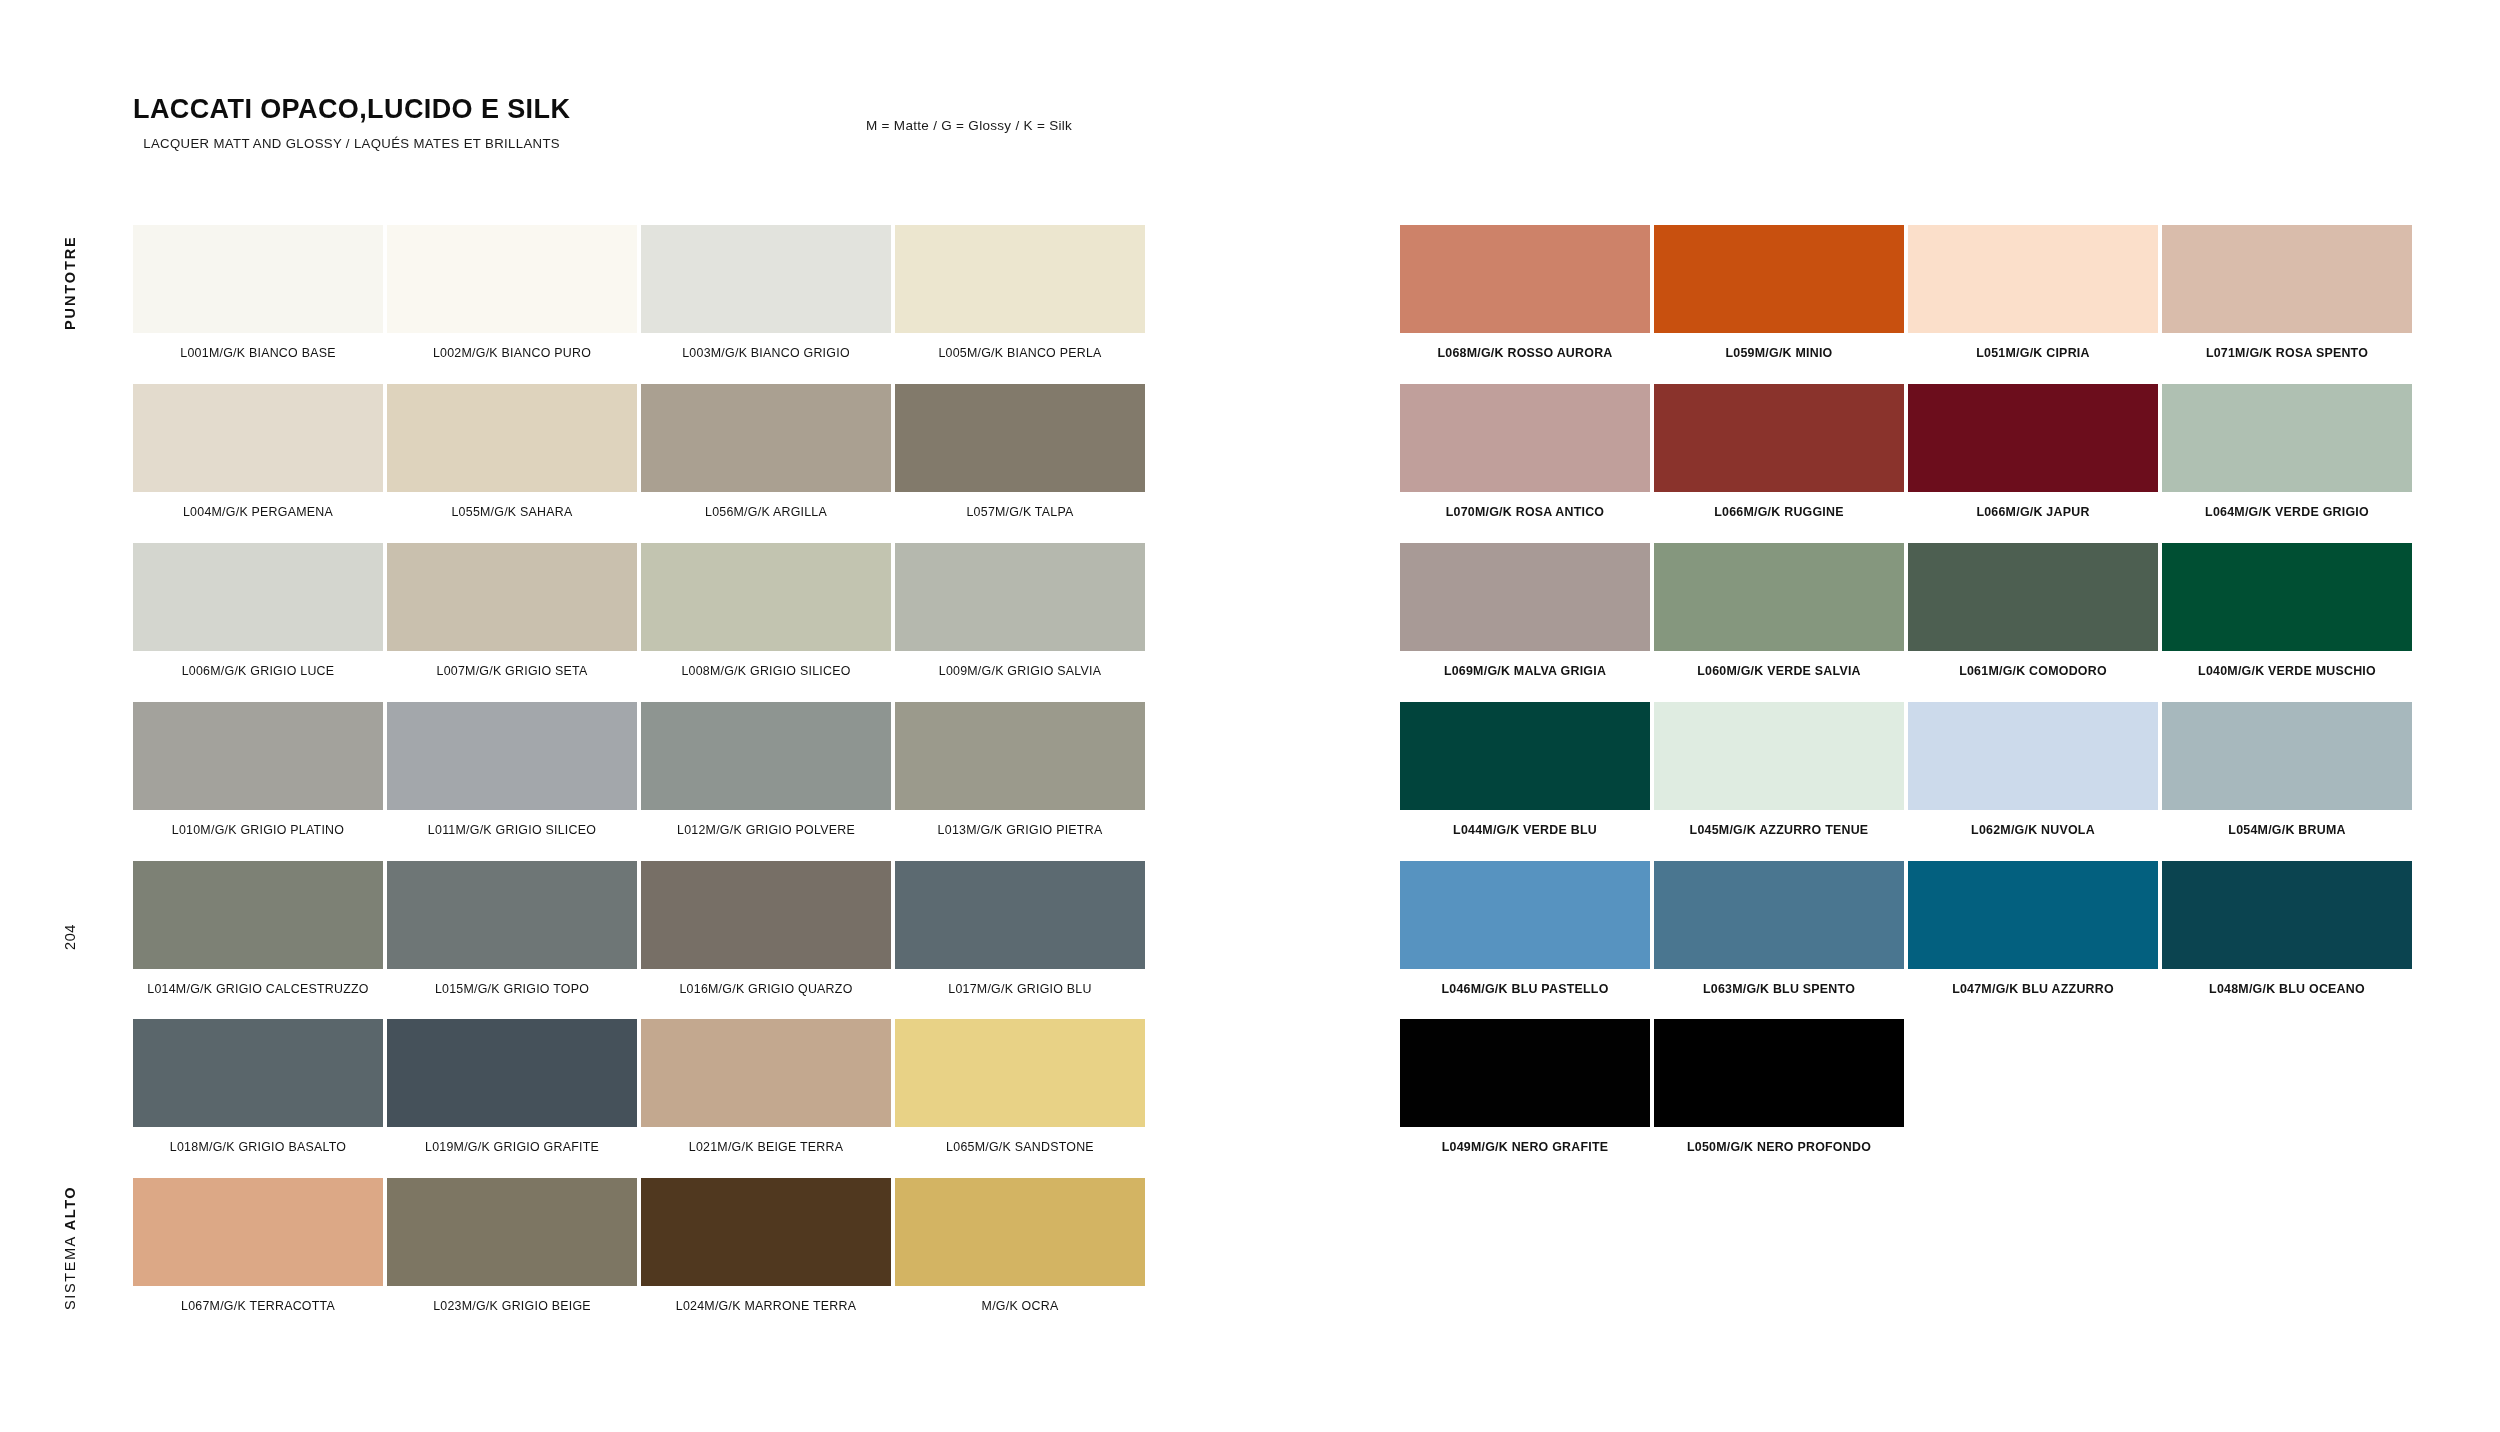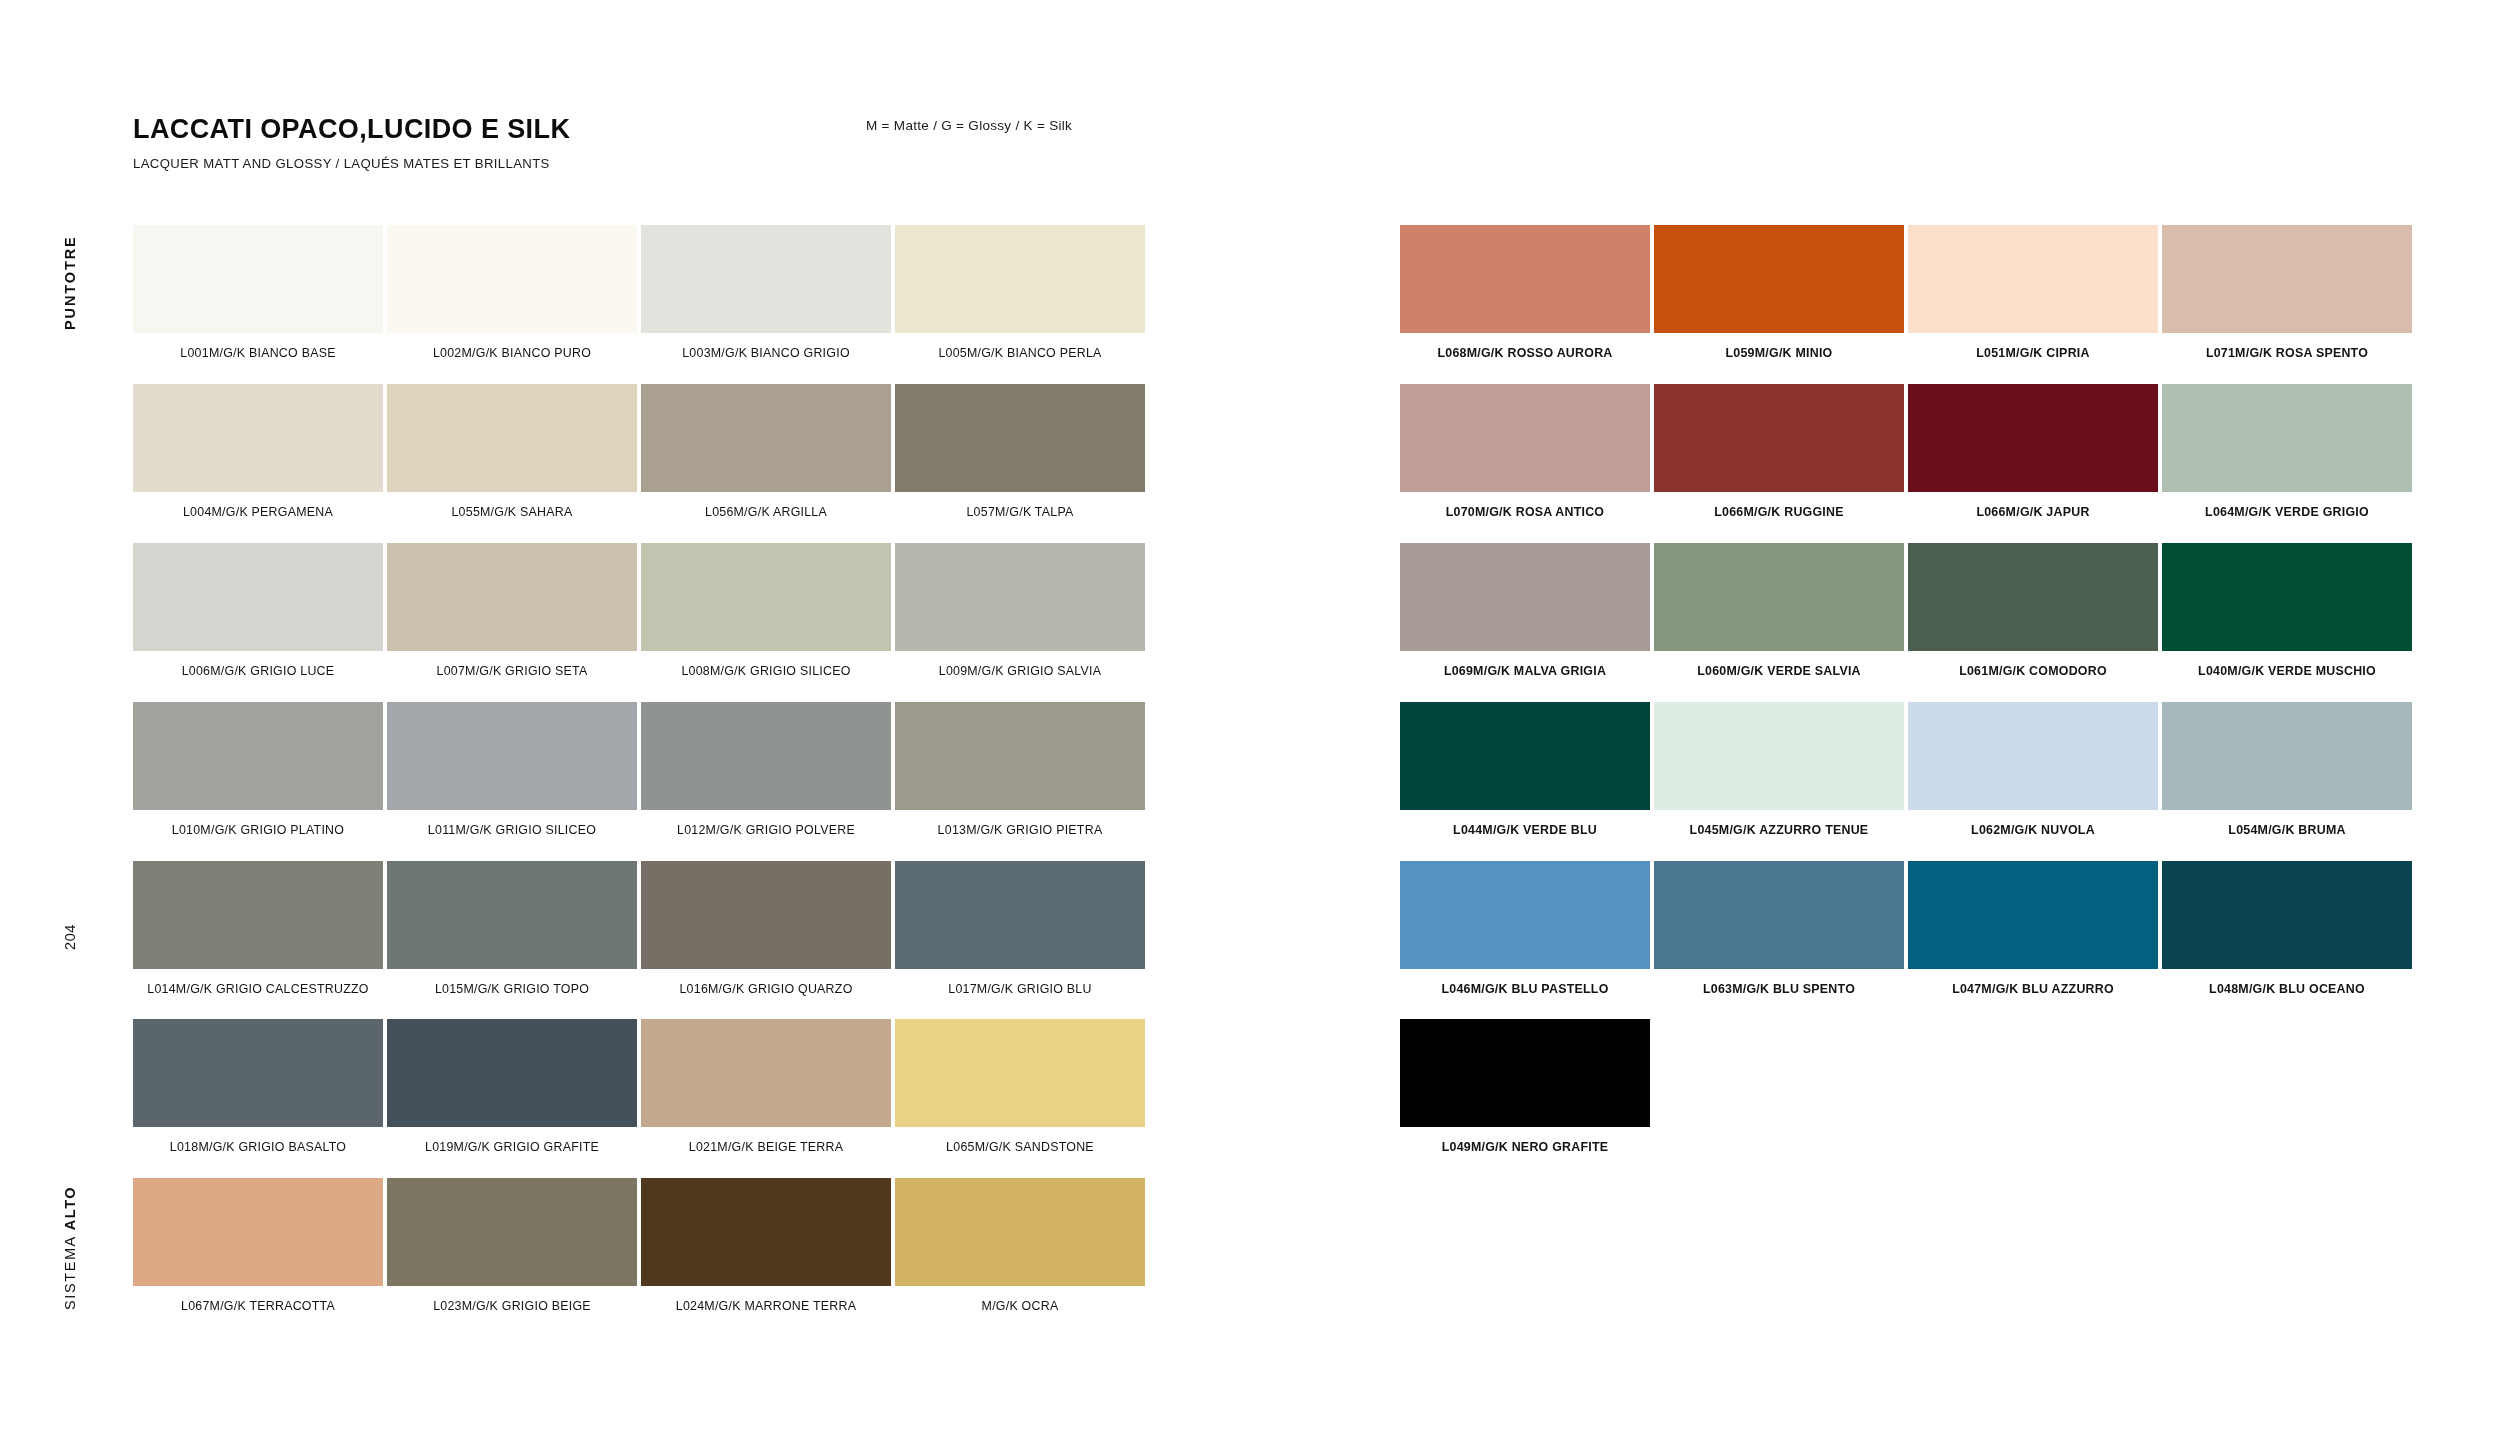--- a/index.html
+++ b/index.html
@@ -49,21 +49,21 @@
   #rail-system {
     top: 1310px;
     left: 62px;
     font-size: 14.5px;
     letter-spacing: 1.6px;
   }
   #rail-system .sys-strong { font-weight: bold; }
   #rail-system .sys-light { font-weight: normal; }
 
   
-  #header { position: absolute; left: 133px; top: 116px; }
+  #header { position: absolute; left: 133px; top: 96px; text-align: center; }
 
   #title {
     font-size: 27px;
     font-weight: bold;
     letter-spacing: 0.4px;
     color: #0d0d0d;
     line-height: 1;
     white-space: nowrap;
   }
 
@@ -362,20 +362,24 @@
         <div class="swatch-cell">
           <div class="swatch-chip" style="background: rgb(11, 68, 80);"></div>
           <div class="swatch-label">L048M/G/K BLU OCEANO</div>
         </div>
       </div>
       <div class="swatch-row">
         <div class="swatch-cell">
           <div class="swatch-chip" style="background: rgb(1, 1, 1);"></div>
           <div class="swatch-label">L049M/G/K NERO GRAFITE</div>
         </div>
+        <div class="swatch-cell">
+          <div class="swatch-chip" style="background: rgb(0, 0, 0);"></div>
+          <div class="swatch-label">L050M/G/K NERO PROFONDO</div>
+        </div>
         <div class="swatch-cell is-empty">
           <div class="swatch-chip"></div>
           <div class="swatch-label"></div>
         </div>
         <div class="swatch-cell is-empty">
           <div class="swatch-chip"></div>
           <div class="swatch-label"></div>
         </div>
       </div>
     </div>

